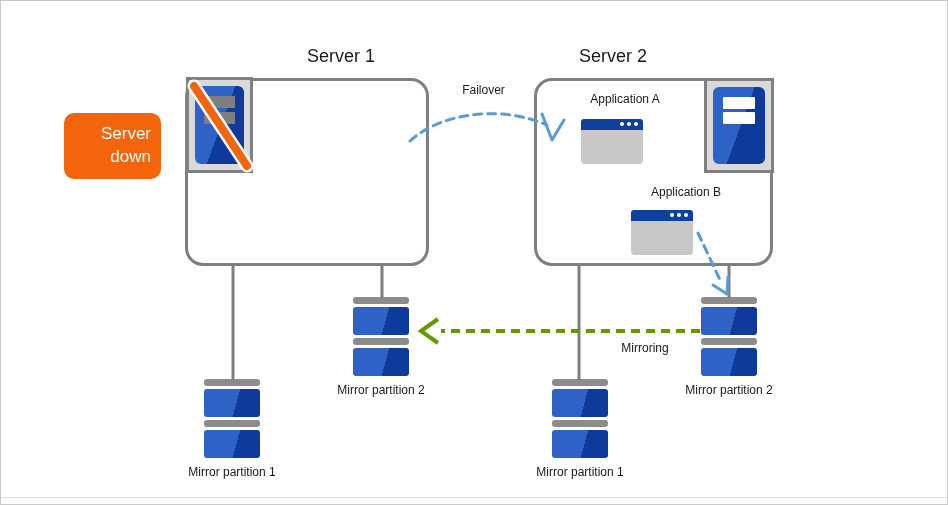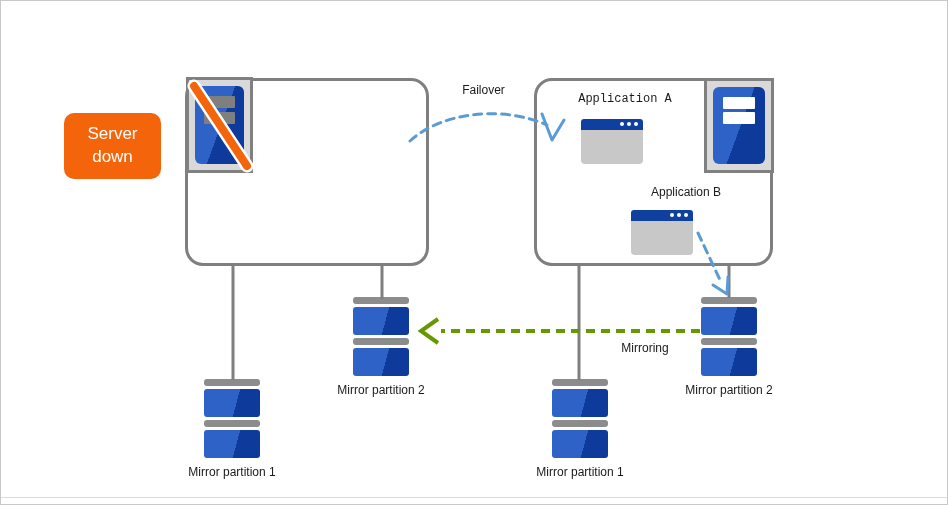--- a/index.html
+++ b/index.html
@@ -17,33 +17,33 @@
   }
   #server1-box { left:184px; top:77px; width:244px; height:188px; }
   #server2-box { left:533px; top:77px; width:239px; height:188px; }
 
   
   .lbl { position:absolute; text-align:center; font-size:12px; line-height:1.2; white-space:nowrap; }
   .title { font-size:18px; }
   #lbl-server1 { left:255px; top:45px; width:170px; }
   #lbl-server2 { left:527px; top:45px; width:170px; }
   #lbl-failover { left:430px; top:82px; width:105px; }
-  #lbl-app-a { left:549px; top:91px; width:150px;font-family:Liberation Mono, monospace; }
+  #lbl-app-a { left:549px; top:91px; width:150px; }
   #lbl-app-b { left:610px; top:184px; width:150px; }
   #lbl-mirroring { left:574px; top:340px; width:140px; }
   #lbl-s1m2 { left:300px; top:382px; width:160px; }
   #lbl-s1m1 { left:151px; top:464px; width:160px; }
   #lbl-s2m1 { left:499px; top:464px; width:160px; }
   #lbl-s2m2 { left:648px; top:382px; width:160px; }
 
   
   #server-down-badge {
     position:absolute; left:63px; top:112px; width:97px; height:66px;
     background:#F4640A; border-radius:10px; color:#fff; font-size:17px; line-height:1.35;
-    display:flex; align-items:center; justify-content:center; text-align:center;
+    display:flex; align-items:center; justify-content:center; text-align:right;
     white-space:normal; padding:0 10px;
   }
 
   
   .server-frame {
     position:absolute; background:#D9D9D9; border:3px solid #808080;
   }
   #server1-icon { left:185px; top:76px; width:67px; height:96px; }
   #server2-icon { left:703px; top:77px; width:70px; height:95px; }
   .tower {
@@ -81,20 +81,22 @@
   #overlay { position:absolute; left:0; top:0; pointer-events:none; }
 </style>
 </head>
 <body>
 
 <div id="canvas">
 
   <div class="server-box" id="server1-box"></div>
   <div class="server-box" id="server2-box"></div>
 
+  <div class="lbl title" id="lbl-server1">Server 1</div>
+  <div class="lbl title" id="lbl-server2">Server 2</div>
   <div class="lbl" id="lbl-failover">Failover</div>
   <div class="lbl" id="lbl-app-a">Application A</div>
   <div class="lbl" id="lbl-mirroring">Mirroring</div>
   <div class="lbl" id="lbl-app-b">Application B</div>
   <div class="lbl" id="lbl-s1m2">Mirror partition 2</div>
   <div class="lbl" id="lbl-s1m1">Mirror partition 1</div>
   <div class="lbl" id="lbl-s2m1">Mirror partition 1</div>
   <div class="lbl" id="lbl-s2m2">Mirror partition 2</div>
 
   <div id="server-down-badge">

